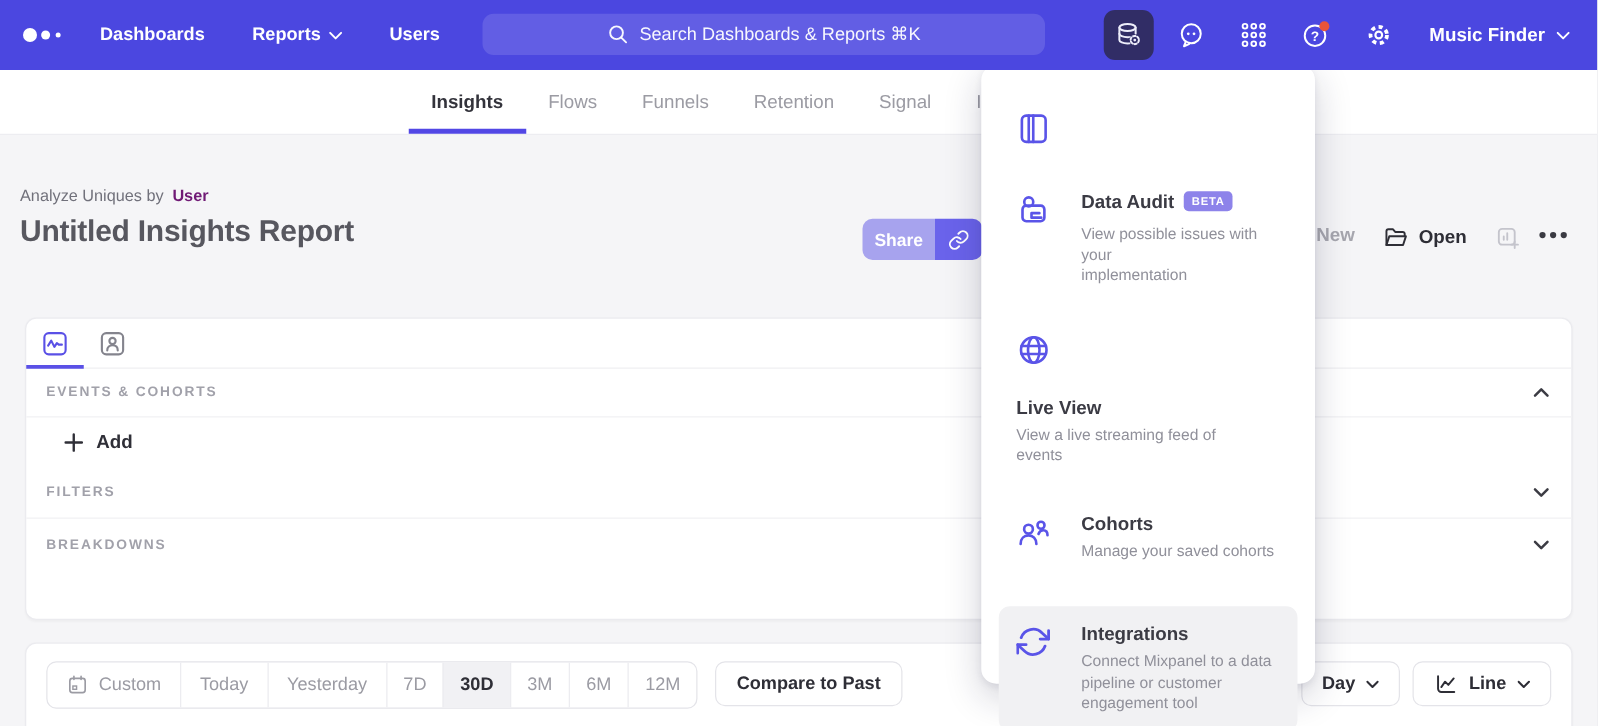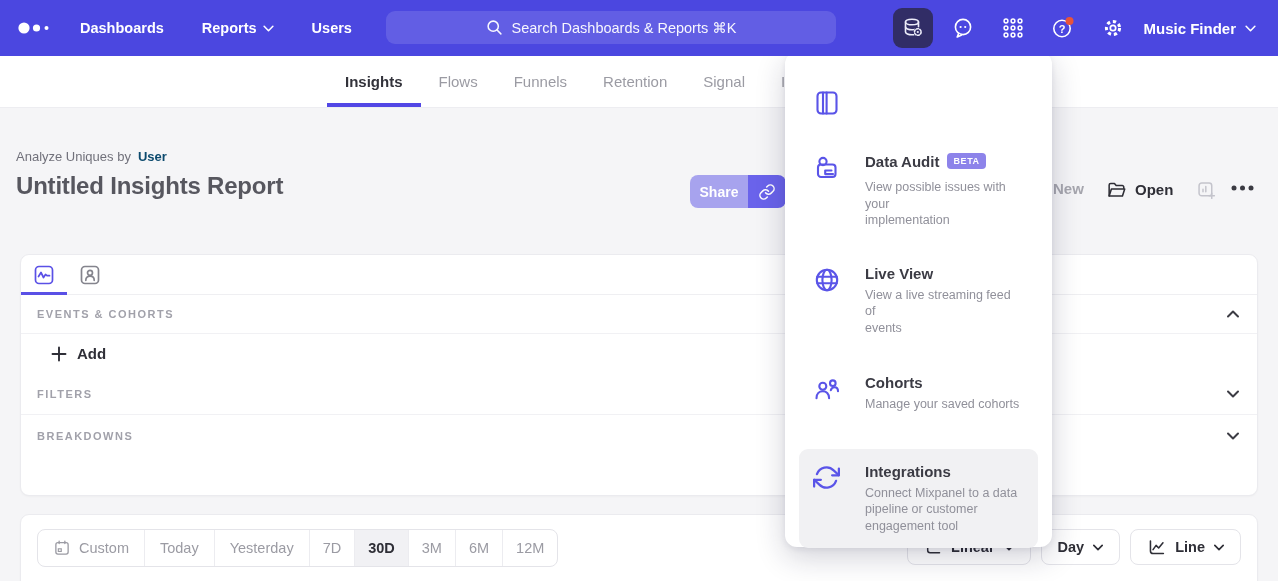--- a/index.html
+++ b/index.html
@@ -13,33 +13,33 @@
        display:flex;align-items:center;color:#fff;}
   .logo{margin-left:18px;width:42px;display:flex;align-items:center;}
   .nav-links{display:flex;align-items:center;gap:38px;margin-left:20px;font-size:14.5px;font-weight:600;}
   .nav-links .lnk{display:flex;align-items:center;gap:6px;}
   .search{position:absolute;left:386px;top:11px;width:450px;height:33px;border-radius:9px;
           background:rgba(255,255,255,0.13);display:flex;align-items:center;justify-content:center;
           gap:9px;font-size:14.5px;color:rgba(255,255,255,0.95);}
   .nav-right{position:absolute;right:0;top:0;height:56px;display:flex;align-items:center;gap:10px;padding-right:22px;}
   .tool{width:40px;height:40px;border-radius:9px;display:flex;align-items:center;justify-content:center;position:relative;}
   .tool.active{background:#312D66;}
-  .project{display:flex;align-items:center;gap:9px;font-size:15px;font-weight:700;}
+  .project{display:flex;align-items:center;gap:9px;font-size:15px;font-weight:700;margin-left:10px;}
 
   
   .tabbar{position:absolute;top:56px;left:0;right:0;height:52px;background:#fff;border-bottom:1px solid #EDEDF1;
           display:flex;align-items:stretch;padding-left:327px;box-sizing:border-box;}
   .tab{display:flex;align-items:center;justify-content:center;padding:0 18px;font-size:15px;color:#9B9BA3;
        position:relative;font-weight:400;}
   .tab.active{color:#33333B;font-weight:700;}
   .tab.active .underline{position:absolute;left:0;right:0;bottom:0;height:4px;background:#5247E5;}
 
   
   .breadcrumb{position:absolute;left:16px;top:149px;font-size:13px;color:#71717B;display:flex;gap:7px;}
-  .breadcrumb b{color:#0c4a6e;font-weight:700;}
+  .breadcrumb b{color:#701a75;font-weight:700;}
   .page-title{position:absolute;left:16px;top:172px;font-size:24px;font-weight:700;color:#57575F;letter-spacing:-0.2px;}
 
   
   .share-group{position:absolute;left:690px;top:175px;height:33px;display:flex;z-index:5;}
   .share-btn{width:58px;background:#A7A3EE;color:#fff;font-size:14px;font-weight:600;border-radius:8px 0 0 8px;
              display:flex;align-items:center;justify-content:center;}
   .link-btn{width:38px;background:#6A63EB;border-radius:0 8px 8px 0;display:flex;align-items:center;justify-content:center;}
 
   
   .act{position:absolute;top:180px;display:flex;align-items:center;gap:8px;font-size:15px;color:#2E2E36;font-weight:600;z-index:5;}
@@ -80,21 +80,21 @@
   .panel{position:absolute;left:785px;top:52px;width:267px;height:495px;background:#fff;border-radius:12px;
          box-shadow:0 10px 30px rgba(25,25,60,0.20),0 2px 6px rgba(25,25,60,0.08);z-index:50;
          padding:24px 14px 12px;box-sizing:border-box;}
   .menu-item{display:flex;gap:24px;padding:12px 14px;border-radius:9px;align-items:flex-start;}
   .menu-item .mi-icon{flex:0 0 28px;color:#5A54E8;margin-top:1px;}
   .mi-title{font-size:15px;font-weight:700;color:#3B3B44;display:flex;align-items:center;gap:8px;}
   .mi-desc{font-size:12.5px;line-height:16.5px;color:#90909A;margin-top:5px;white-space:pre-line;}
   .badge{background:#8D83EA;color:#fff;font-size:9px;font-weight:700;letter-spacing:0.6px;border-radius:4px;
          padding:3px 6px;transform:translateY(-1px);}
   .menu-item.hovered{background:#F1F1F3;}
-  .mb12{margin-bottom:12px;} .mb14{margin-bottom:14px;} .mb24{margin-bottom:24px;}
+  .mb12{margin-bottom:12px;} .mb14{margin-bottom:14px;flex-direction:column;} .mb24{margin-bottom:24px;}
   .mi-gap .mi-desc{margin-top:9px;}
 </style>
 </head>
 <body>
 
 <div id="app" data-interactable="false">
 
   <div class="nav" data-interactable="false">
     <div class="logo" data-interactable="true">
       <svg width="34" height="14" viewBox="0 0 34 14" data-interactable="false">
@@ -321,20 +321,23 @@
       <div class="seg-item num" data-interactable="true">
           <span data-interactable="false">3M</span>
         </div>
       <div class="seg-item num" data-interactable="true">
           <span data-interactable="false">6M</span>
         </div>
       <div class="seg-item num" data-interactable="true">
           <span data-interactable="false">12M</span>
         </div>
     </div>
+    <div class="pill-btn compare" data-interactable="true">
+      <span data-interactable="false">Compare to Past</span>
+    </div>
     <div class="right-ctl" data-interactable="false">
       <div class="pill-btn" data-interactable="true">
         <svg width="18" height="18" viewBox="0 0 22 22" data-interactable="false" fill="none" stroke="#2E2E36" stroke-width="1.8" stroke-linecap="round">
           <path d="M4.5 3.5V15a3 3 0 0 0 3 3H19"></path>
         </svg>
         <span data-interactable="false">Linear</span>
         <svg width="10" height="7" viewBox="0 0 12 8" data-interactable="false">
             <polyline points="1,1.5 6,6.5 11,1.5" fill="none" stroke="#2E2E36" stroke-width="2" stroke-linecap="round" stroke-linejoin="round"></polyline>
           </svg>
       </div>

